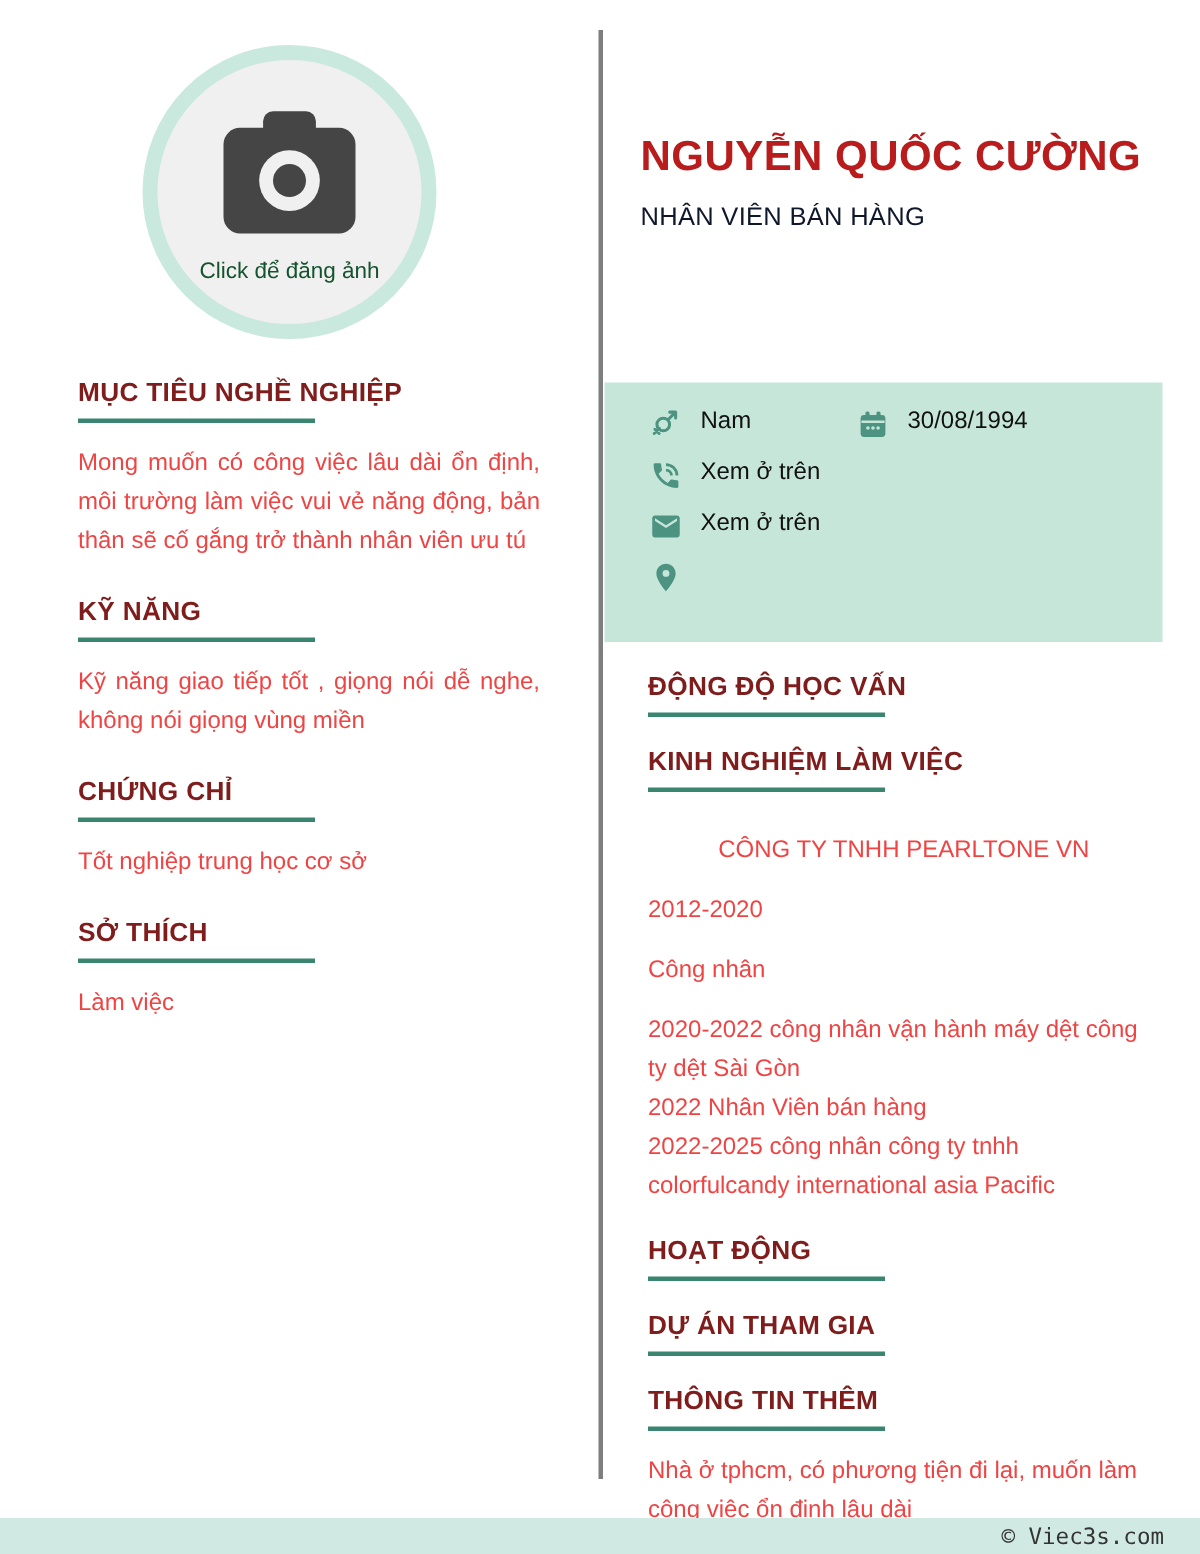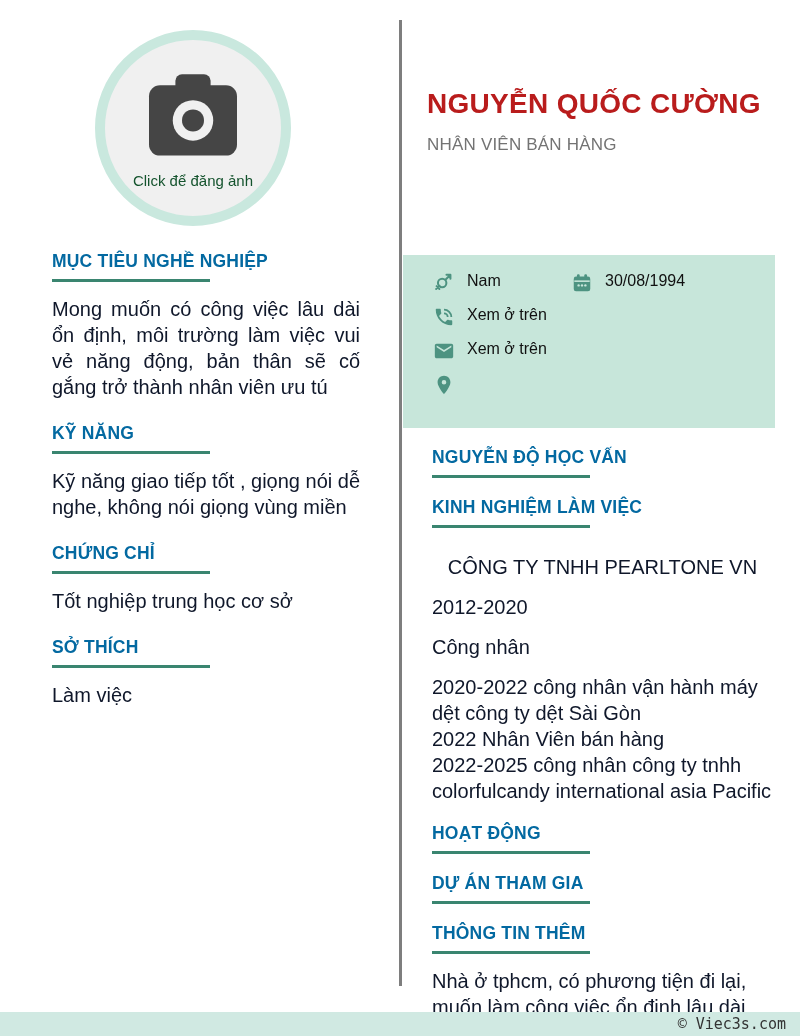--- a/index.html
+++ b/index.html
@@ -15,50 +15,50 @@
   .photo-wrap svg{position:absolute;left:50%;top:32px;transform:translateX(-50%);}
   .photo-label{
     position:absolute;left:0;right:0;top:132px;text-align:center;
     font-size:15px;color:#14532d;
   }
   
   .divider{position:absolute;left:399px;top:20px;width:3px;height:966px;background:#7e7e7e;}
   
   .header{position:absolute;left:427px;top:88px;width:360px;}
   .name{margin:0;font-size:28px;font-weight:bold;color:#b91c1c;letter-spacing:.3px;}
-  .job-title{margin-top:15px;font-size:17px;color:#737373;letter-spacing:.2px;}
+  .job-title{margin-top:15px;font-size:17px;color:#0f172a;letter-spacing:.2px;}
   
   .info-box{
     position:absolute;left:403px;top:255px;width:372px;height:173px;box-sizing:border-box;
     background:#c7e6da;padding:17px 0 0 30px;
   }
   .info-row{display:flex;align-items:flex-start;margin-bottom:12px;font-size:16px;color:#111;}
   .info-cell{display:flex;align-items:flex-start;}
   .info-cell.first{width:138px;}
   .ibx{width:22px;height:22px;flex:0 0 22px;margin-right:12px;color:#4d9381;}
   .ibx svg{display:block;}
   .addr{width:252px;line-height:26px;}
   
   .left-col{position:absolute;left:52px;top:251px;width:308px;}
   .right-col{position:absolute;left:432px;top:447px;width:341px;}
-  .sec-h{margin:0;font-size:17.5px;font-weight:bold;color:#0369a1;letter-spacing:.2px;}
+  .sec-h{margin:0;font-size:17.5px;font-weight:bold;color:#7f1d1d;letter-spacing:.2px;}
   .sec-rule{width:158px;height:3px;background:#3a8570;margin-top:7px;}
   .sec{margin-bottom:23px;}
-  .sec p{font-size:20px;line-height:26px;color:#0f172a;margin:14px 0 0 0;}
+  .sec p{font-size:16px;line-height:26px;color:#ef4444;margin:14px 0 0 0;}
   .left-col .sec p{text-align:justify;}
   
   .exp{margin:26px 0 12px 0;}
   .exp-company{font-size:16px;font-weight:normal;color:#111;margin:0 0 20px 0;text-align:center;}
   .exp-period,.exp-position{font-size:16px;color:#212121;margin:0 0 20px 0;}
   .exp-desc{font-size:16px;color:#212121;line-height:25px;white-space:pre-line;margin:26px 0 14px 0;}
   .tight{margin-bottom:19px;}
   
   .footer{
     position:absolute;left:0;top:1012px;width:800px;height:24px;box-sizing:border-box;
-    background:#d0e9e2;text-align:right;padding-right:14px;
+    background:#d0e9e2;text-align:right;padding-right:24px;
     font-family:"DejaVu Sans Mono","Liberation Mono",monospace;
     font-size:15px;color:#333;line-height:24px;
   }
 </style>
 </head>
 <body>
 
 <div class="page">
 
   <div class="photo-wrap">
@@ -153,21 +153,21 @@
     </div>
     <div class="sec">
       <h2 class="sec-h">SỞ THÍCH</h2>
       <div class="sec-rule"></div>
       <p>Làm việc</p>
     </div>
   </div>
 
   <div class="right-col">
     <div class="sec tight">
-      <h2 class="sec-h">NGUYỄN ĐỘ HỌC VẤN</h2>
+      <h2 class="sec-h">ĐỘNG ĐỘ HỌC VẤN</h2>
       <div class="sec-rule"></div>
     </div>
 
     <div class="sec tight">
       <h2 class="sec-h">KINH NGHIỆM LÀM VIỆC</h2>
       <div class="sec-rule"></div>
       <div class="exp">
         <p class="exp-company">CÔNG TY TNHH PEARLTONE VN</p>
         <p class="exp-period">2012-2020</p>
         <p class="exp-position">Công nhân</p>

